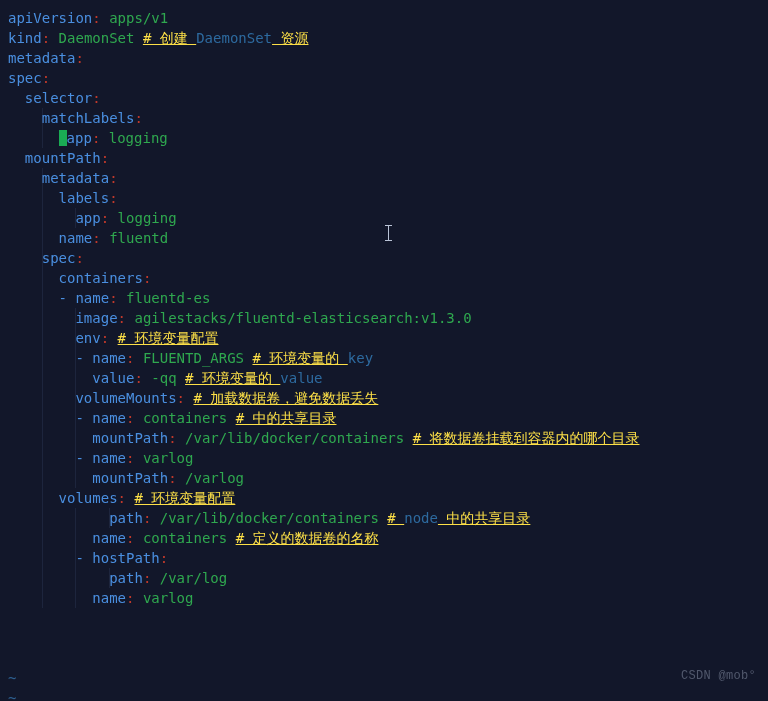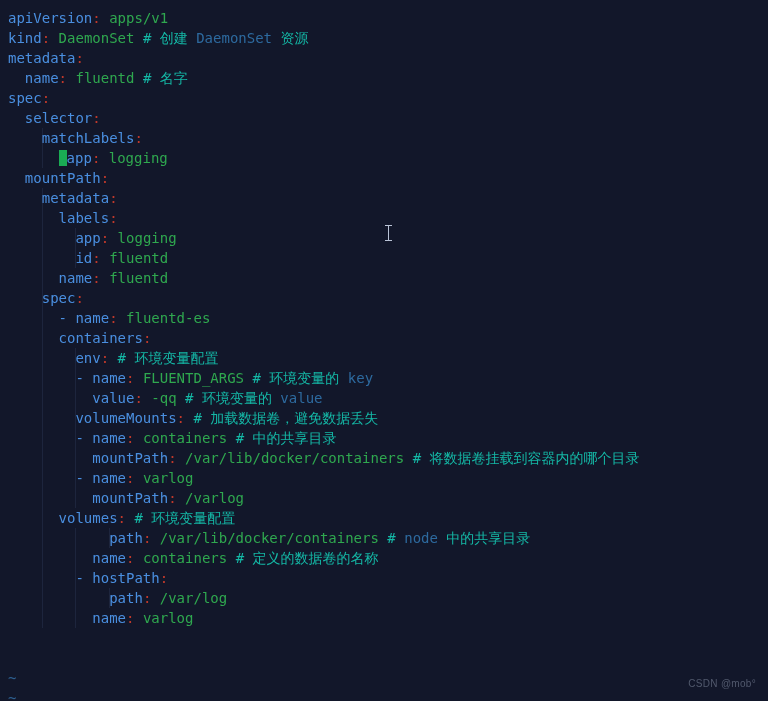--- a/index.html
+++ b/index.html
@@ -36,21 +36,21 @@
     line-height: 20px;
     white-space: pre;
     padding-left: 8px;
     color: #2d5f8f;
   }
   
   .k   { color: #4a8fe0; }          
   .c   { color: #c0392b; }          
   .v   { color: #2fa84f; }          
   .d   { color: #4a8fe0; }          
-  .cm  { color: #14b8a6; }          
+  .cm  { color: #fde047; text-decoration: underline; }          
   .cm-en { color: #2d6a9f; }        
   .cursor {
     display: inline-block;
     width: 8px;
     height: 16px;
     vertical-align: -3px;
     background: #1aab54;
   }
   
   .guide {
@@ -81,51 +81,50 @@
     left: 0;
     width: 7px;
     height: 1px;
     background: #b9c3d6;
   }
   #mouse-caret .bar-t { top: 1px; }
   #mouse-caret .bar-b { top: 16px; }
   #watermark {
     position: absolute;
     right: 12px;
-    bottom: 7px;
-    font-family: Liberation Sans, sans-serif;
-    font-size: 10px;
+    bottom: 15px;
+    font-family: Liberation Mono, monospace;
+    font-size: 12px;
     color: #5c6478;
     letter-spacing: 0.3px;
     opacity: 0.85;
   }
 </style>
 </head>
 <body>
 
 <div id="terminal">
 
   <div id="code-area">
       <div class="code-line"><span></span><span class="k">apiVersion</span><span class="c">:</span><span> </span><span class="v">apps/v1</span></div>
       <div class="code-line"><span></span><span class="k">kind</span><span class="c">:</span><span> </span><span class="v">DaemonSet</span><span> </span><span><span class="cm"># 创建 </span><span class="cm-en">DaemonSet</span><span class="cm"> 资源</span></span></div>
       <div class="code-line"><span></span><span class="k">metadata</span><span class="c">:</span></div>
-      <div class="code-line"><span>  </span><span class="k">name</span><span class="c">:</span><span> </span><span class="v">fluentd</span><span> </span><span><span class="cm"># 名字</span></span></div>
       <div class="code-line"><span></span><span class="k">spec</span><span class="c">:</span></div>
       <div class="code-line"><span>  </span><span class="k">selector</span><span class="c">:</span></div>
       <div class="code-line"><span class="guide" style="left:41.72px"></span><span>    </span><span class="k">matchLabels</span><span class="c">:</span></div>
       <div class="code-line"><span class="guide" style="left:41.72px"></span><span>      </span><span class="cursor"></span><span class="k">app</span><span class="c">:</span><span> </span><span class="v">logging</span></div>
       <div class="code-line"><span>  </span><span class="k">mountPath</span><span class="c">:</span></div>
       <div class="code-line"><span class="guide" style="left:41.72px"></span><span>    </span><span class="k">metadata</span><span class="c">:</span></div>
       <div class="code-line"><span class="guide" style="left:41.72px"></span><span>      </span><span class="k">labels</span><span class="c">:</span></div>
       <div class="code-line"><span class="guide" style="left:41.72px"></span><span class="guide" style="left:75.44px"></span><span>        </span><span class="k">app</span><span class="c">:</span><span> </span><span class="v">logging</span></div>
-      <div class="code-line"><span class="guide" style="left:41.72px"></span><span class="guide" style="left:75.44px"></span><span>        </span><span class="k">id</span><span class="c">:</span><span> </span><span class="v">fluentd</span></div>
       <div class="code-line"><span class="guide" style="left:41.72px"></span><span>      </span><span class="k">name</span><span class="c">:</span><span> </span><span class="v">fluentd</span></div>
       <div class="code-line"><span class="guide" style="left:41.72px"></span><span>    </span><span class="k">spec</span><span class="c">:</span></div>
+      <div class="code-line"><span class="guide" style="left:41.72px"></span><span>      </span><span class="k">containers</span><span class="c">:</span></div>
       <div class="code-line"><span class="guide" style="left:41.72px"></span><span>      </span><span class="d">- </span><span class="k">name</span><span class="c">:</span><span> </span><span class="v">fluentd-es</span></div>
-      <div class="code-line"><span class="guide" style="left:41.72px"></span><span>      </span><span class="k">containers</span><span class="c">:</span></div>
+      <div class="code-line"><span class="guide" style="left:41.72px"></span><span class="guide" style="left:75.44px"></span><span>        </span><span class="k">image</span><span class="c">:</span><span> </span><span class="v">agilestacks/fluentd-elasticsearch:v1.3.0</span></div>
       <div class="code-line"><span class="guide" style="left:41.72px"></span><span class="guide" style="left:75.44px"></span><span>        </span><span class="k">env</span><span class="c">:</span><span> </span><span><span class="cm"># 环境变量配置</span></span></div>
       <div class="code-line"><span class="guide" style="left:41.72px"></span><span class="guide" style="left:75.44px"></span><span>        </span><span class="d">- </span><span class="k">name</span><span class="c">:</span><span> </span><span class="v">FLUENTD_ARGS</span><span> </span><span><span class="cm"># 环境变量的 </span><span class="cm-en">key</span></span></div>
       <div class="code-line"><span class="guide" style="left:41.72px"></span><span class="guide" style="left:75.44px"></span><span>          </span><span class="k">value</span><span class="c">:</span><span> </span><span class="v">-qq</span><span> </span><span><span class="cm"># 环境变量的 </span><span class="cm-en">value</span></span></div>
       <div class="code-line"><span class="guide" style="left:41.72px"></span><span class="guide" style="left:75.44px"></span><span>        </span><span class="k">volumeMounts</span><span class="c">:</span><span> </span><span><span class="cm"># 加载数据卷，避免数据丢失</span></span></div>
       <div class="code-line"><span class="guide" style="left:41.72px"></span><span class="guide" style="left:75.44px"></span><span>        </span><span class="d">- </span><span class="k">name</span><span class="c">:</span><span> </span><span class="v">containers</span><span> </span><span><span class="cm"># 中的共享目录</span></span></div>
       <div class="code-line"><span class="guide" style="left:41.72px"></span><span class="guide" style="left:75.44px"></span><span>          </span><span class="k">mountPath</span><span class="c">:</span><span> </span><span class="v">/var/lib/docker/containers</span><span> </span><span><span class="cm"># 将数据卷挂载到容器内的哪个目录</span></span></div>
       <div class="code-line"><span class="guide" style="left:41.72px"></span><span class="guide" style="left:75.44px"></span><span>        </span><span class="d">- </span><span class="k">name</span><span class="c">:</span><span> </span><span class="v">varlog</span></div>
       <div class="code-line"><span class="guide" style="left:41.72px"></span><span class="guide" style="left:75.44px"></span><span>          </span><span class="k">mountPath</span><span class="c">:</span><span> </span><span class="v">/varlog</span></div>
       <div class="code-line"><span class="guide" style="left:41.72px"></span><span>      </span><span class="k">volumes</span><span class="c">:</span><span> </span><span><span class="cm"># 环境变量配置</span></span></div>
       <div class="code-line"><span class="guide" style="left:41.72px"></span><span class="guide" style="left:75.44px"></span><span class="guide" style="left:109.16px"></span><span>            </span><span class="k">path</span><span class="c">:</span><span> </span><span class="v">/var/lib/docker/containers</span><span> </span><span><span class="cm"># </span><span class="cm-en">node</span><span class="cm"> 中的共享目录</span></span></div>

